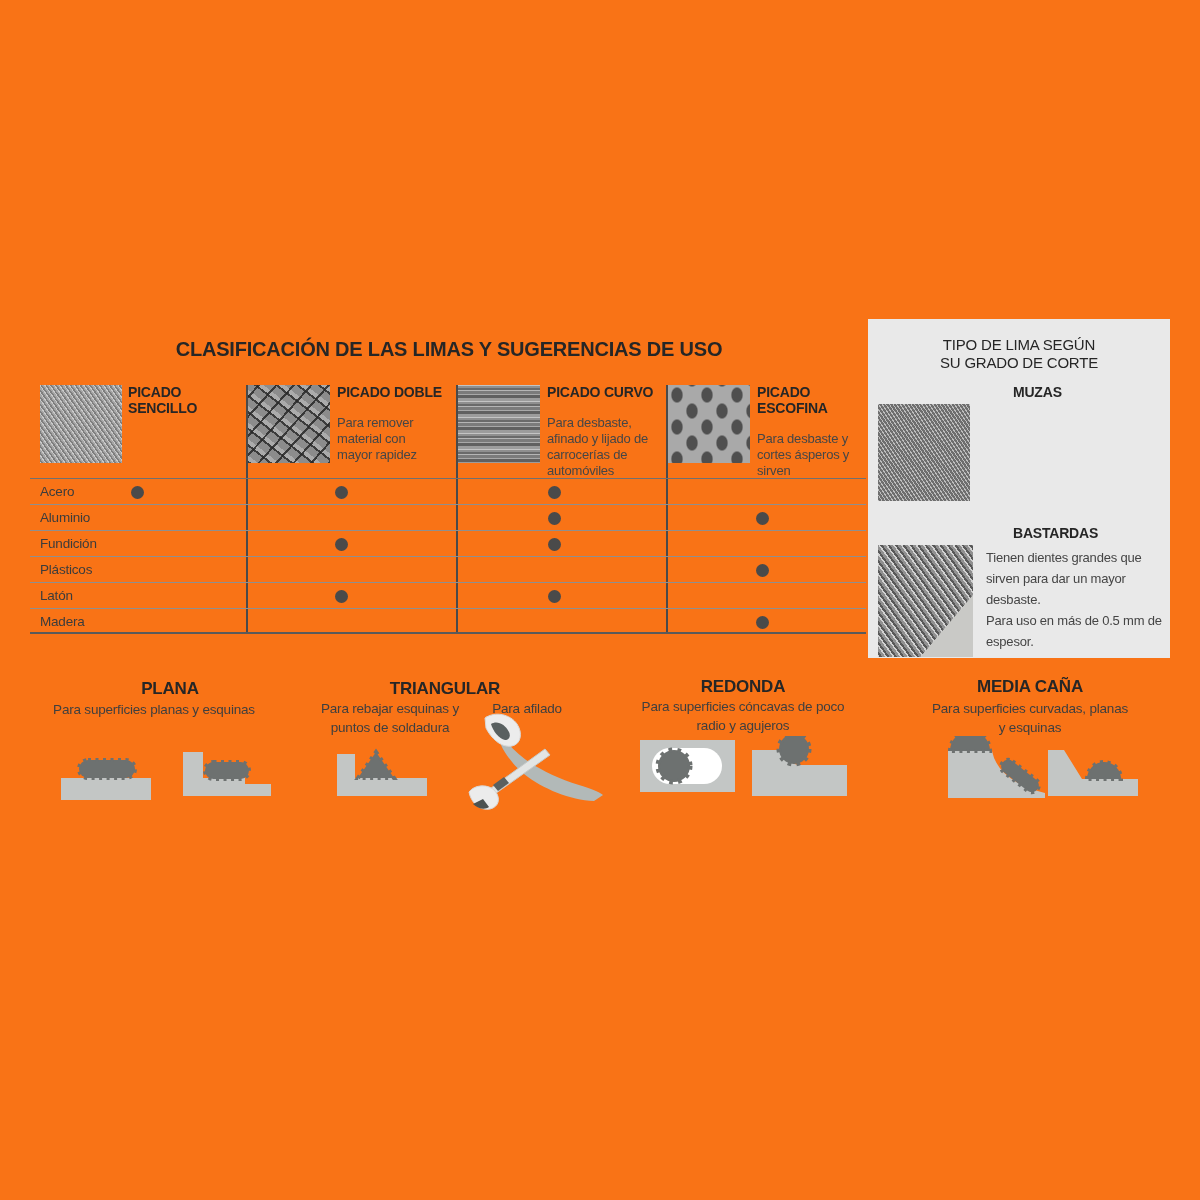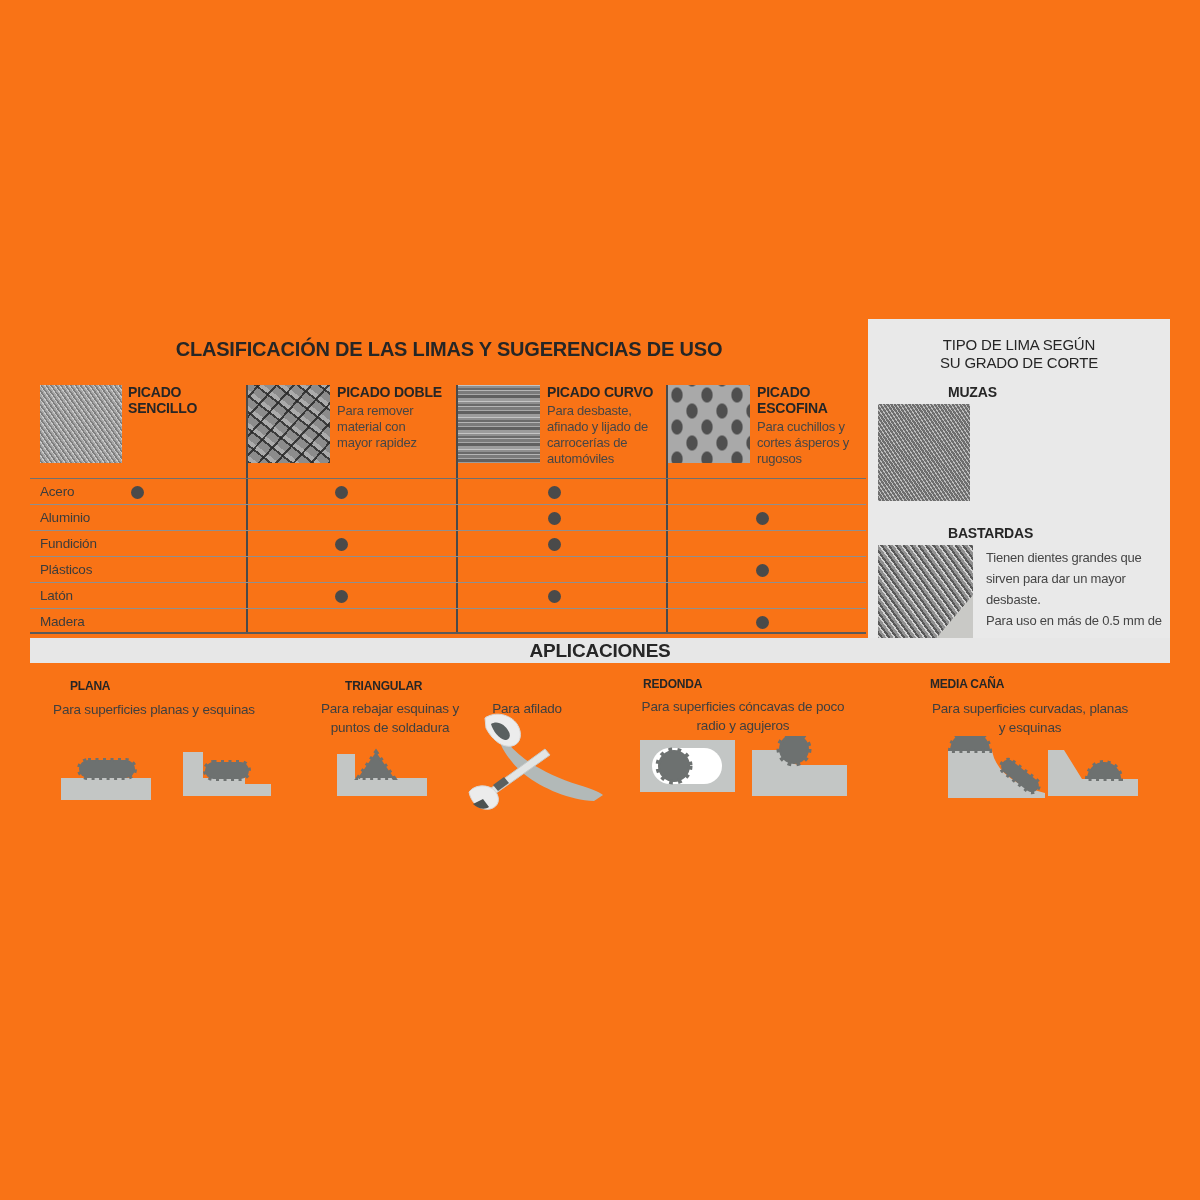--- a/index.html
+++ b/index.html
@@ -25,51 +25,51 @@
       repeating-linear-gradient(38deg,#ababab 0 6px,#8c8c8c 6px 13px);}
   .tex-curvo{background-image:repeating-linear-gradient(to bottom,
       #c4c4c4 0 1px,#8f8f8f 1px 3px,#6a6a6a 3px 5px,#b5b5b5 5px 6px,
       #7b7b7b 6px 9px,#a8a8a8 9px 10px,#606060 10px 13px,#9c9c9c 13px 16px);}
   .tex-escofina{background-color:#a9a9a9;
     background-image:
       radial-gradient(ellipse 9px 12px at 9px 10px,#4f4f4f 55%,#8b8b8b 65%,transparent 70%),
       radial-gradient(ellipse 9px 12px at 9px 10px,#4f4f4f 55%,#8b8b8b 65%,transparent 70%);
     background-size:30px 32px,30px 32px;background-position:0 0,15px 16px;}
   .hcol{position:absolute;top:384px;}
-  .hcol .hname{font-size:14px;font-weight:bold;color:#262626;letter-spacing:-0.2px;margin-bottom:3px;}
+  .hcol .hname{font-size:14px;font-weight:bold;color:#262626;letter-spacing:-0.2px;margin-bottom:15px;}
   .hcol .hdesc{font-size:13px;color:#464646;line-height:16px;letter-spacing:-0.2px;}
 
   .vdiv{position:absolute;top:385px;height:248px;width:2px;background:#4a4a4a;}
 
   
   .trow{position:absolute;left:30px;width:836px;height:26px;border-top:1px solid #8f8f8f;}
   .trow.first{border-top:1px solid #707070;}
   .tbot{position:absolute;left:30px;top:632px;width:836px;height:2px;background:#5a5a5a;}
   .rlabel{position:absolute;left:10px;top:0;line-height:26px;font-size:13.5px;color:#3c3c3c;letter-spacing:-0.2px;}
   .dot{position:absolute;top:7px;width:13px;height:13px;border-radius:50%;background:#4a4a4a;}
   .dot.c0{left:101px}.dot.c1{left:305px}.dot.c2{left:518px}.dot.c3{left:726px}
 
   
   .panel{left:868px;top:319px;width:302px;height:339px;background:#e9e9e9;}
   .panel-title{left:868px;top:336px;width:302px;text-align:center;
     font-size:15px;font-weight:normal;color:#262626;line-height:18px;letter-spacing:-0.2px;}
-  .sub-head{position:absolute;left:948px;font-size:14px;font-weight:bold;color:#262626;letter-spacing:-0.2px;text-align:right;}
+  .sub-head{position:absolute;left:1013px;font-size:14px;font-weight:bold;color:#262626;letter-spacing:-0.2px;text-align:right;}
   .sub-desc{position:absolute;left:986px;width:180px;font-size:13px;color:#454545;
     line-height:21px;letter-spacing:-0.2px;white-space:pre-line;}
   .tex-side{position:absolute;left:878px;}
   .tex-muzas{top:404px;width:92px;height:97px;
     background:repeating-linear-gradient(56deg,#bdbdbd 0 1px,#6e6e6e 1px 3px);}
   .tex-bastardas{top:545px;width:95px;height:112px;
     background-image:
       linear-gradient(to bottom right,transparent 72%,#c9c9c6 72.5%),
       repeating-linear-gradient(54deg,#d2d2d2 0 1.5px,#585858 1.5px 3.5px,#909090 3.5px 6px);}
 
   
-  .app-head{position:absolute;width:200px;
-    font-size:12px;font-weight:bold;color:#262626;letter-spacing:-0.2px;}
+  .app-head{position:absolute;width:200px;text-align:center;
+    font-size:17px;font-weight:bold;color:#262626;letter-spacing:-0.2px;}
   .app-cap{position:absolute;text-align:center;font-size:13.5px;color:#3f3f3f;
     line-height:19px;letter-spacing:-0.2px;}
   svg{position:absolute;display:block;}
   .lt{fill:#c3c6c5;}               
   .tooth{fill:#6d7170;stroke:#6d7170;stroke-width:4;stroke-dasharray:3 4.5;}
   .tooth-ring{fill:#6d7170;stroke:#6d7170;stroke-width:5;stroke-dasharray:3.5 5.2;}
 </style>
 </head>
 <body>
 
@@ -88,21 +88,21 @@
   <div class="hcol" style="left:337px;width:106px">
     <div class="hname">PICADO DOBLE</div>
     <div class="hdesc">Para remover material con mayor rapidez</div>
   </div>
   <div class="hcol" style="left:547px;width:116px">
     <div class="hname">PICADO CURVO</div>
     <div class="hdesc">Para desbaste, afinado y lijado de carrocerías de automóviles</div>
   </div>
   <div class="hcol" style="left:757px;width:110px">
     <div class="hname">PICADO ESCOFINA</div>
-    <div class="hdesc">Para cuchillos y cortes ásperos y rugosos</div>
+    <div class="hdesc">Para desbaste y cortes ásperos y sirven</div>
   </div>
 
   <div class="vdiv" style="left:246px"></div>
   <div class="vdiv" style="left:456px"></div>
   <div class="vdiv" style="left:666px"></div>
 
   <div class="trow first" style="top:478px">
     <span class="rlabel">Acero</span>
     <span class="dot c0"></span>
     <span class="dot c1"></span>
@@ -146,23 +146,20 @@
     <div>TIPO DE LIMA SEGÚN</div>
     <div>SU GRADO DE CORTE</div>
   </div>
   <div class="sub-head" style="top:384px">MUZAS</div>
   <div class="tex-side tex-muzas"></div>
   <div class="sub-head" style="top:525px">BASTARDAS</div>
   <div class="tex-side tex-bastardas"></div>
   <div class="sub-desc" style="top:547px">Tienen dientes grandes que sirven para dar un mayor desbaste.
 Para uso en más de 0.5 mm de espesor.</div>
 
-  <div class="abs apps-bar">
-    <span>APLICACIONES</span>
-  </div>
 
   <div class="app-head" style="left:70px;top:679px">PLANA</div>
   <div class="app-cap" style="left:24px;top:700px;width:260px">Para superficies planas y esquinas</div>
   <svg style="left:61px;top:754px" width="90" height="46" viewBox="0 0 90 46">
     <rect class="lt" x="0" y="24" width="90" height="22"></rect>
     <rect class="tooth" x="18" y="6" width="56" height="18" rx="9"></rect>
   </svg>
   <svg style="left:183px;top:750px" width="88" height="46" viewBox="0 0 88 46">
     <rect class="lt" x="0" y="2" width="20" height="44"></rect>
     <path class="lt" d="M0,46 L0,28 L62,28 L62,34 L88,34 L88,46 Z"></path>

